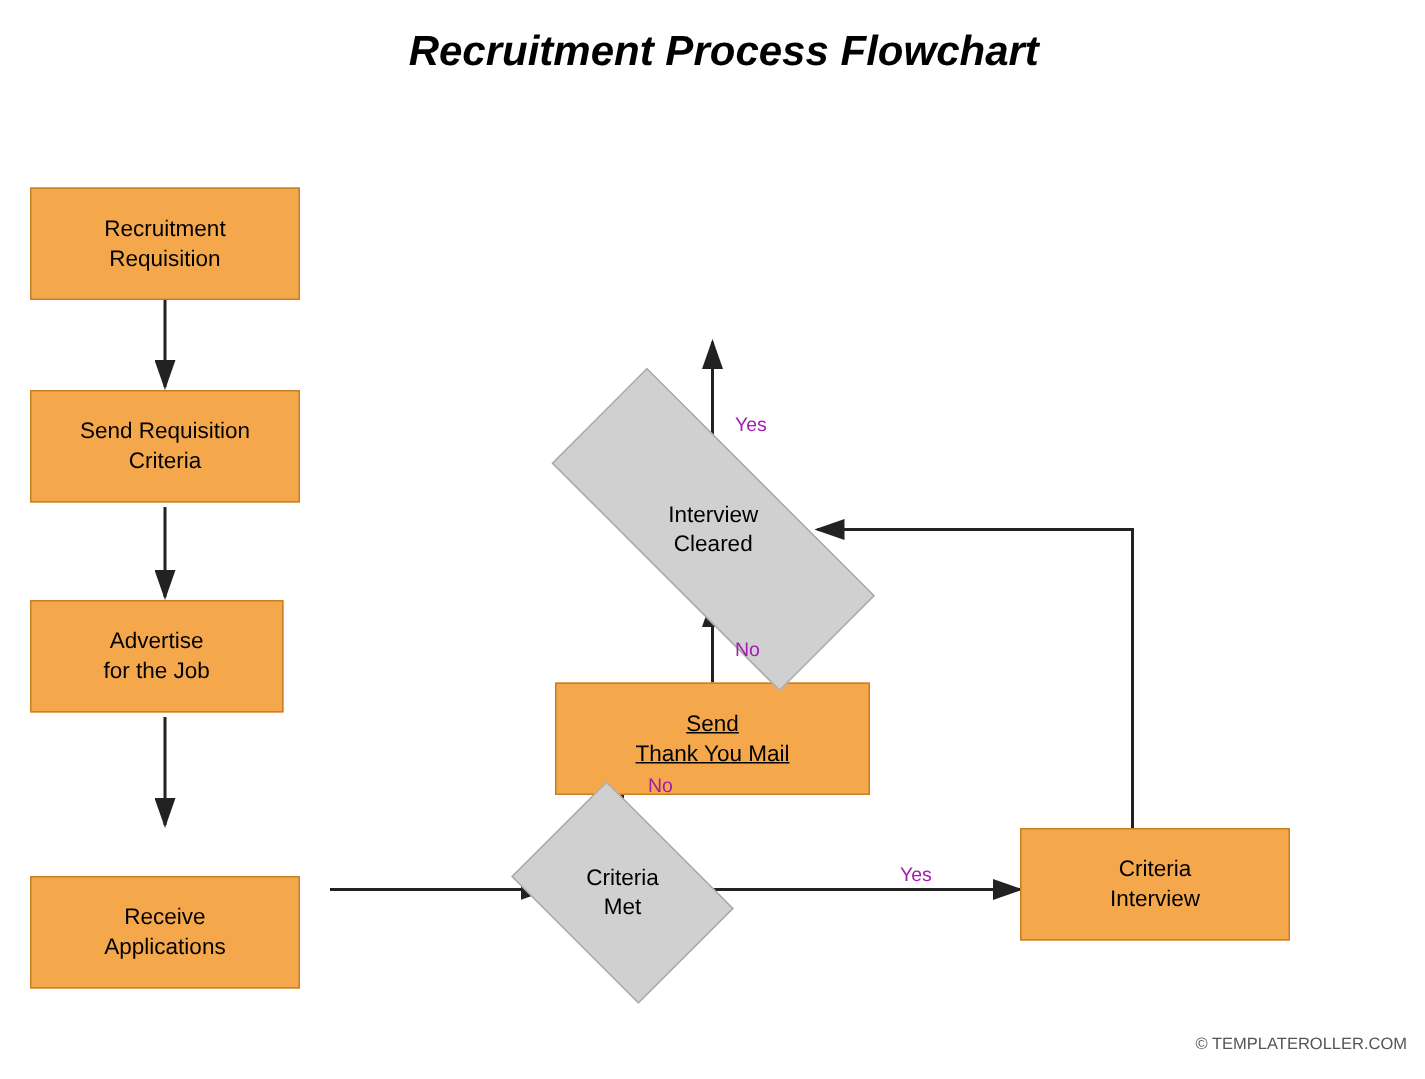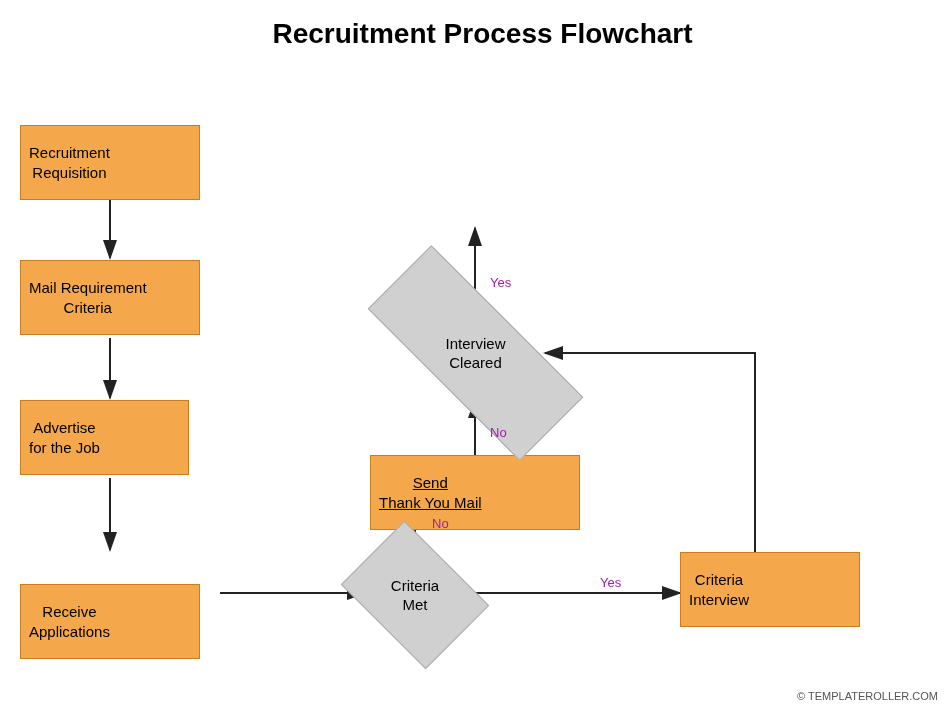--- a/index.html
+++ b/index.html
@@ -9,33 +9,34 @@
       width: 950px;
       height: 719px;
       overflow: hidden;
       position: relative;
     }
     .page-title {
       text-align: center;
       font-size: 28px;
       font-weight: bold;
       padding: 18px 0 10px 15px;
+      font-style: italic;
     }
     .flowchart-container {
       position: relative;
       width: 950px;
       height: 660px;
     }
     .box {
       position: absolute;
       background: #F5A84B;
       border: 1px solid #c97e20;
       display: flex;
       align-items: center;
-      justify-content: flex-start;
+      justify-content: center;
       text-align: center;
       font-size: 15px;
       font-weight: 500;
       line-height: 1.3;
       padding: 8px;
     }
     .diamond {
       position: absolute;
       display: flex;
       align-items: center;
@@ -109,21 +110,21 @@
 
     <polyline points="755,493 755,293 545,293" stroke="#222" stroke-width="2" fill="none" marker-end="url(#arrow)"></polyline>
   </svg>
 
   <div class="box" style="left:20px; top:65px; width:180px; height:75px;">
     <span style="white-space:pre-line;">Recruitment
 Requisition</span>
   </div>
 
   <div class="box" style="left:20px; top:200px; width:180px; height:75px;">
-    <span style="white-space:pre-line;">Mail Requirement
+    <span style="white-space:pre-line;">Send Requisition
 Criteria</span>
   </div>
 
   <div class="box" style="left:20px; top:340px; width:169px; height:75px;">
     <span style="white-space:pre-line;">Advertise
 for the Job</span>
   </div>
 
   <div class="box" style="left:20px; top:492px; width:180px; height:75px;margin-top:32px;">
     <span style="white-space:pre-line;">Receive

